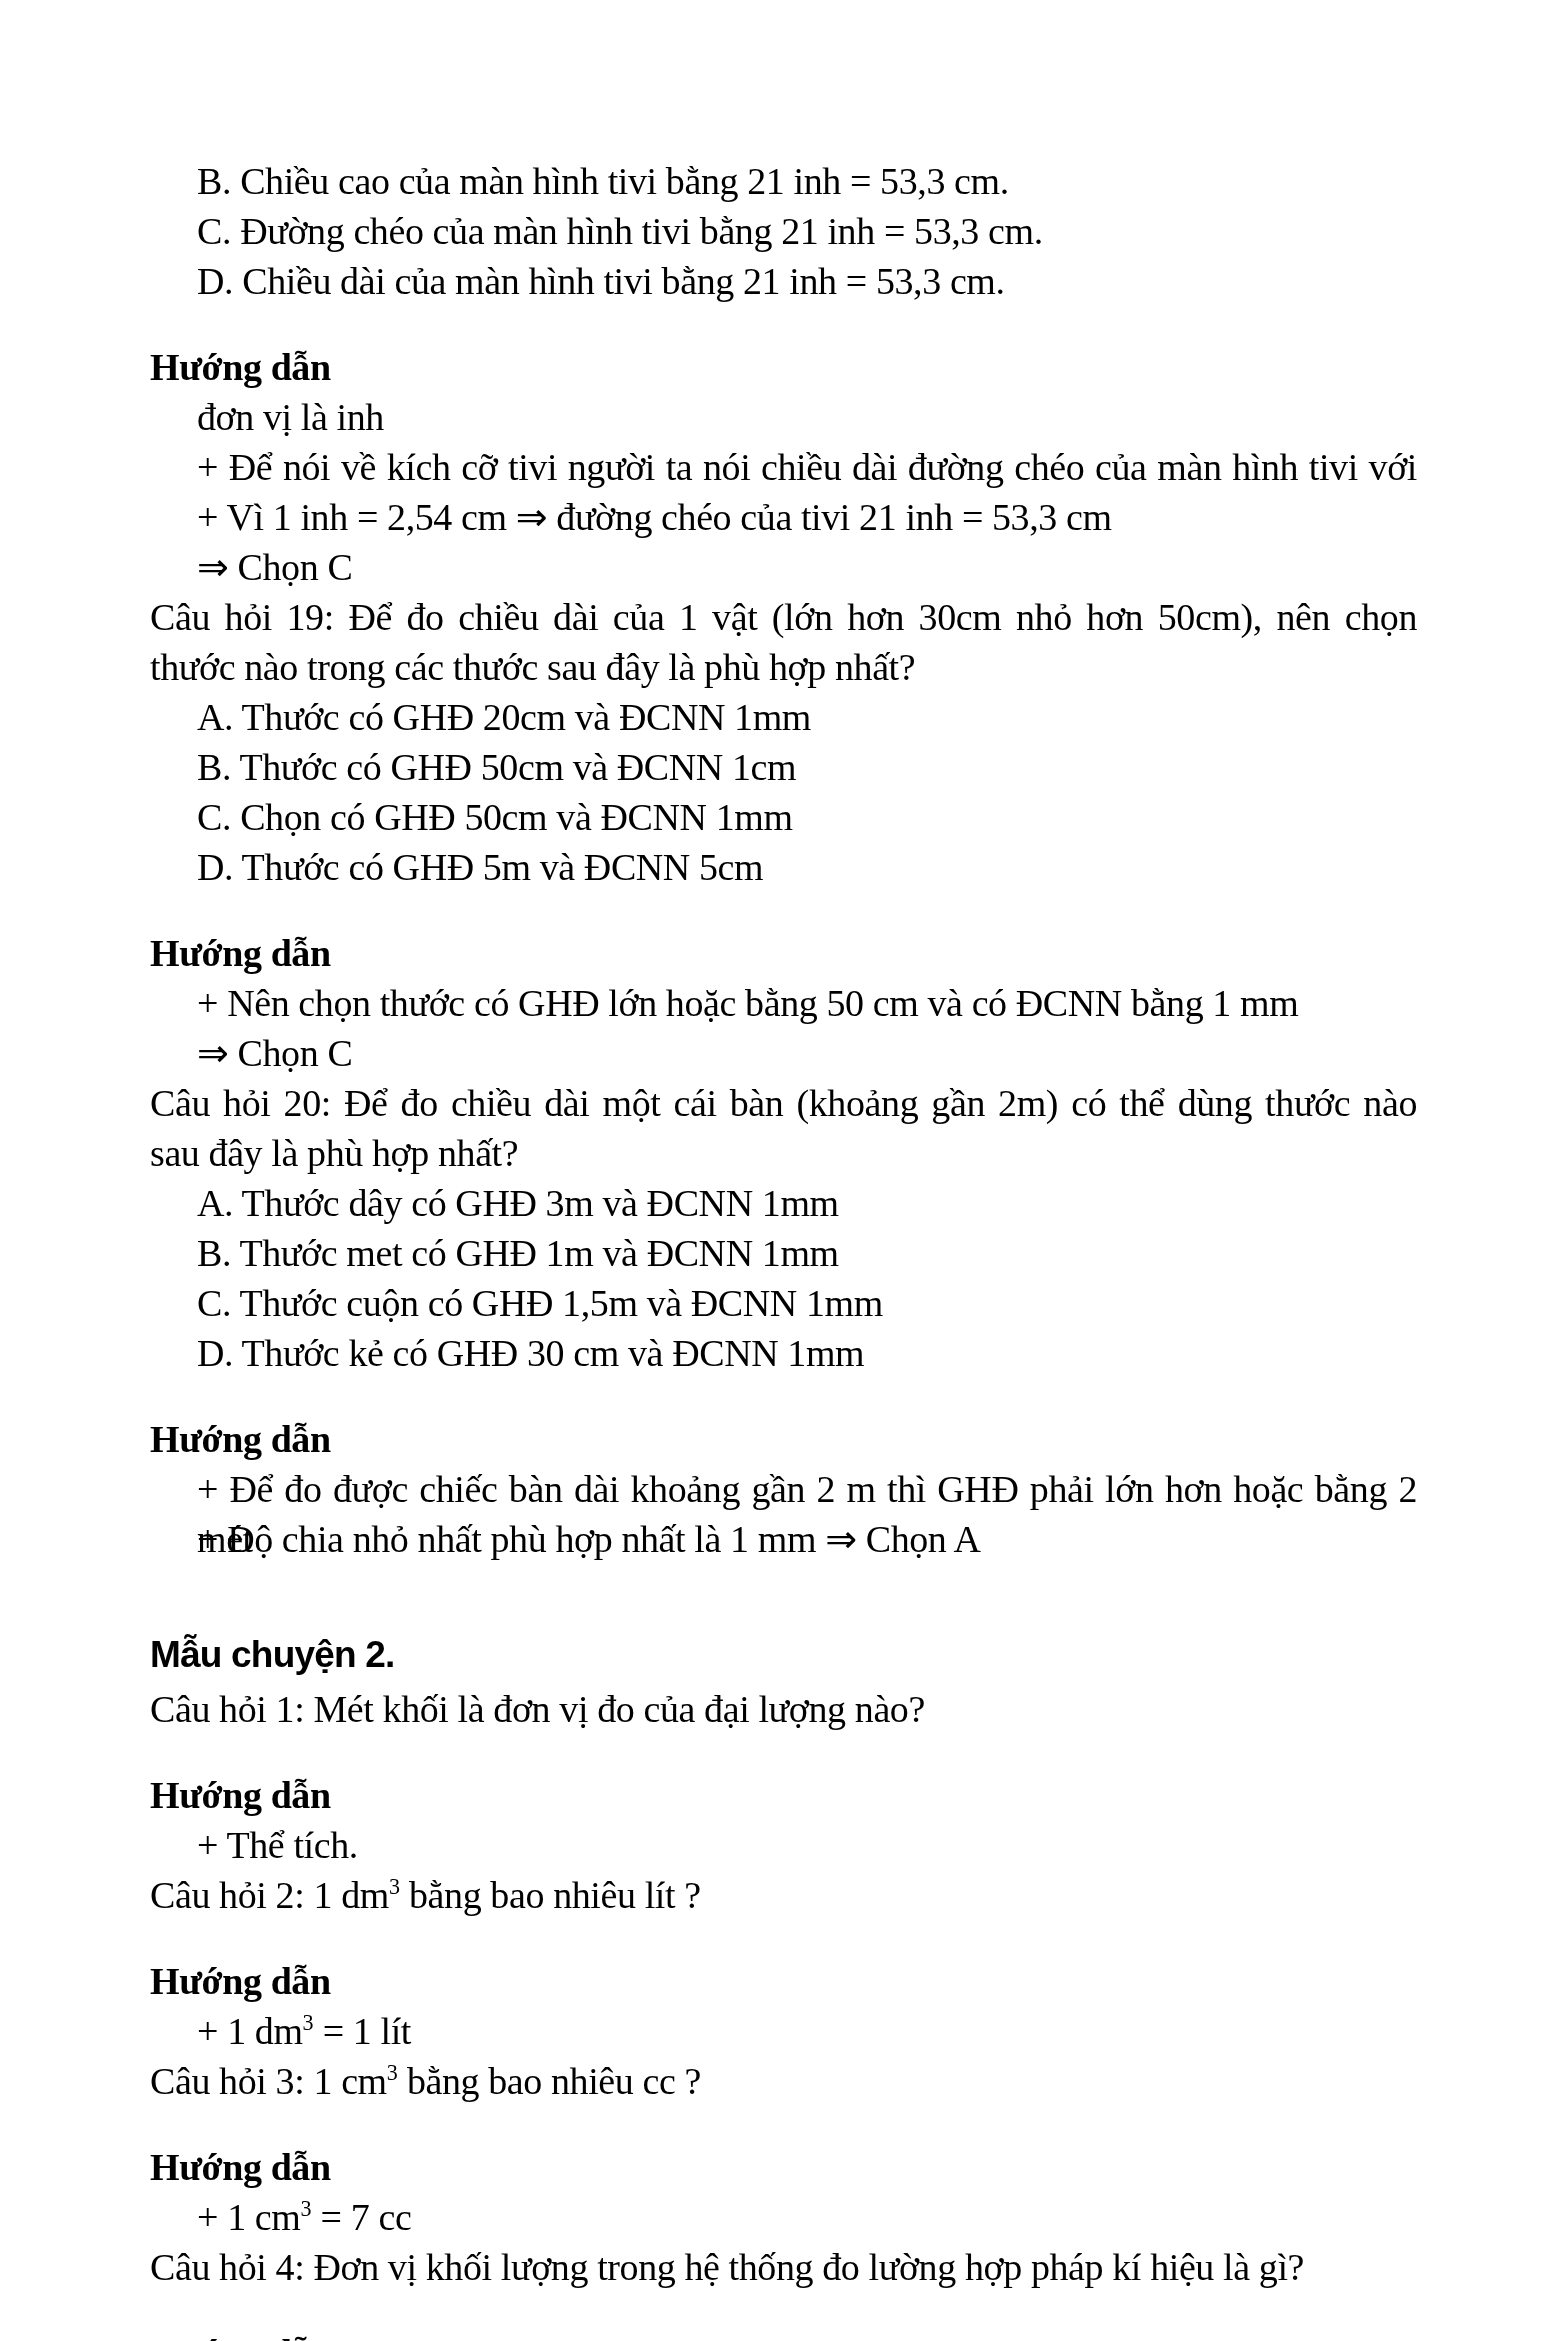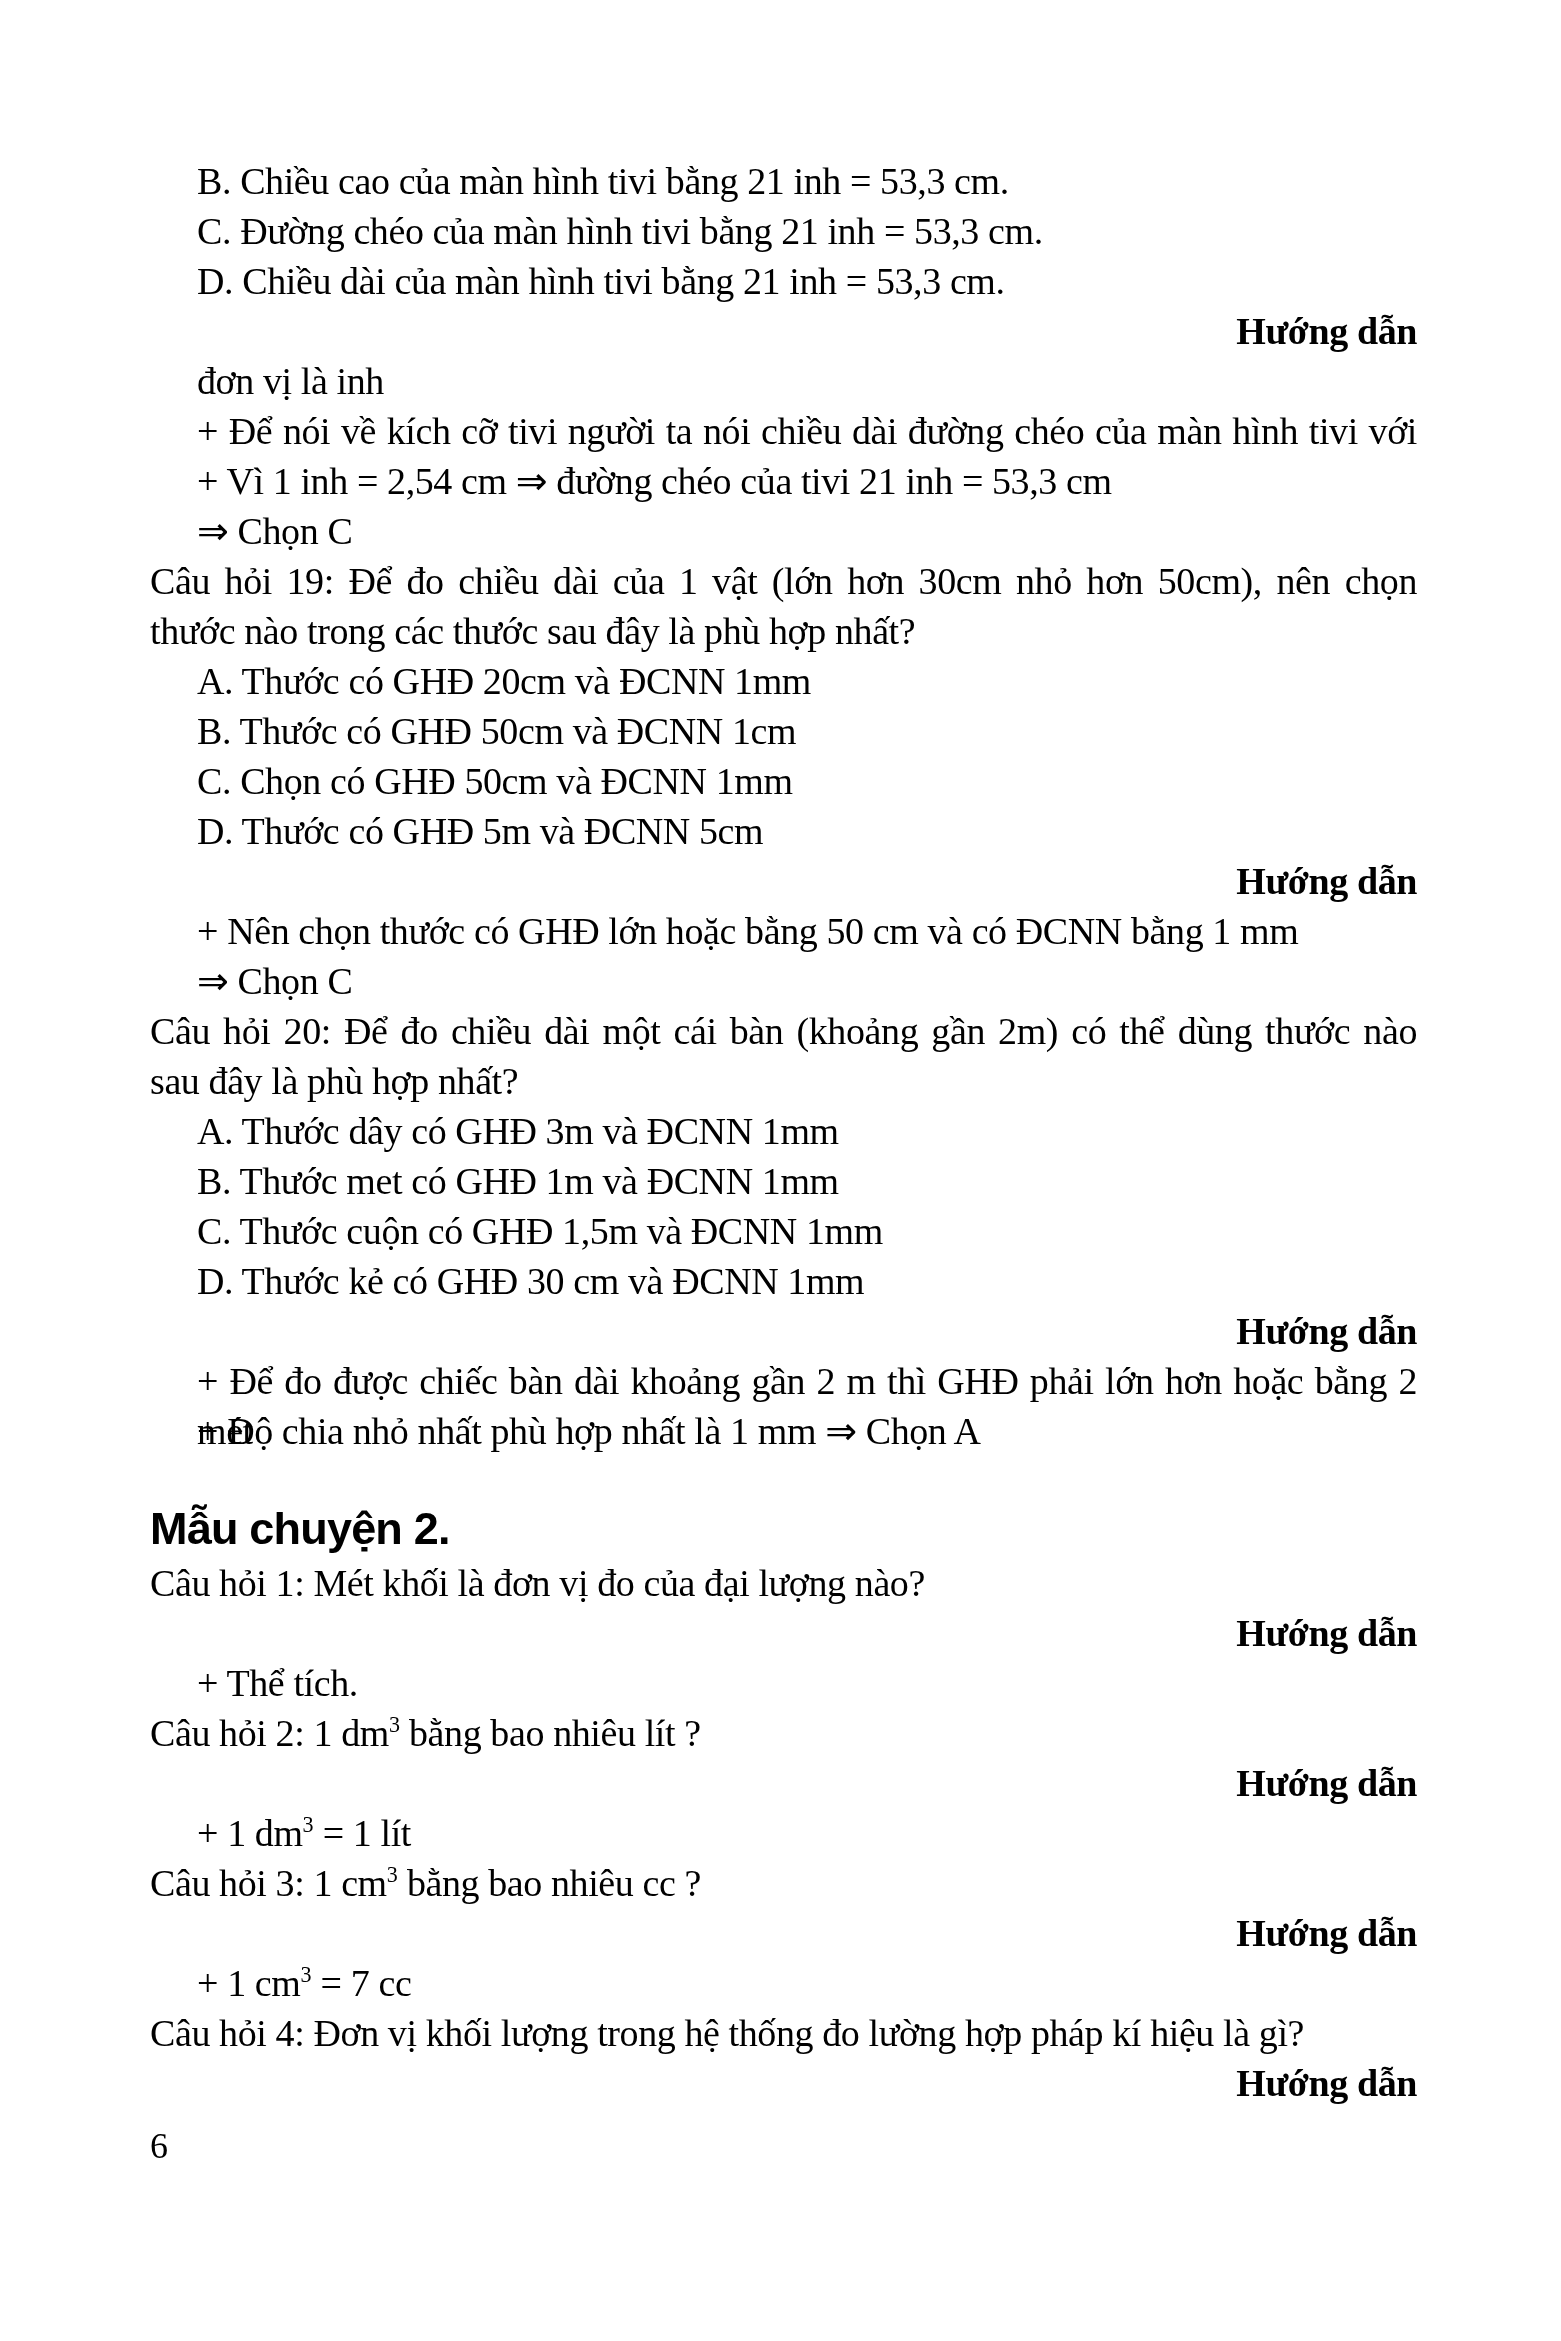--- a/index.html
+++ b/index.html
@@ -22,35 +22,35 @@
   .line {
     margin: 0;
     height: 50px;
     line-height: 50px;
     font-size: 38px;
     letter-spacing: -0.4px;
     white-space: normal;
   }
   .option, .plus, .arrow, .cont-indent { padding-left: 47px; }
   .justify { text-align: justify; text-align-last: justify; }
-  .heading { text-align: right; font-weight: bold; }
+  .heading { text-align: left; font-weight: bold; margin-top: 36px; }
   .b { font-weight: normal; }
   .sup {
     font-size: 58%;
     vertical-align: super;
     line-height: 0;
     letter-spacing: 0;
   }
   .section {
     font-family: "Liberation Sans", sans-serif;
     font-weight: bold;
-    font-size: 45px;
+    font-size: 37px;
     height: 59px;
     line-height: 59px;
-    margin-top: 43px;
+    margin-top: 61px;
     letter-spacing: -0.8px;
   }
   .title {
     font-family: "Liberation Sans", sans-serif;
     font-weight: bold;
     font-size: 48px;
     height: 66px;
     line-height: 66px;
     text-align: center;
     letter-spacing: -0.8px;

